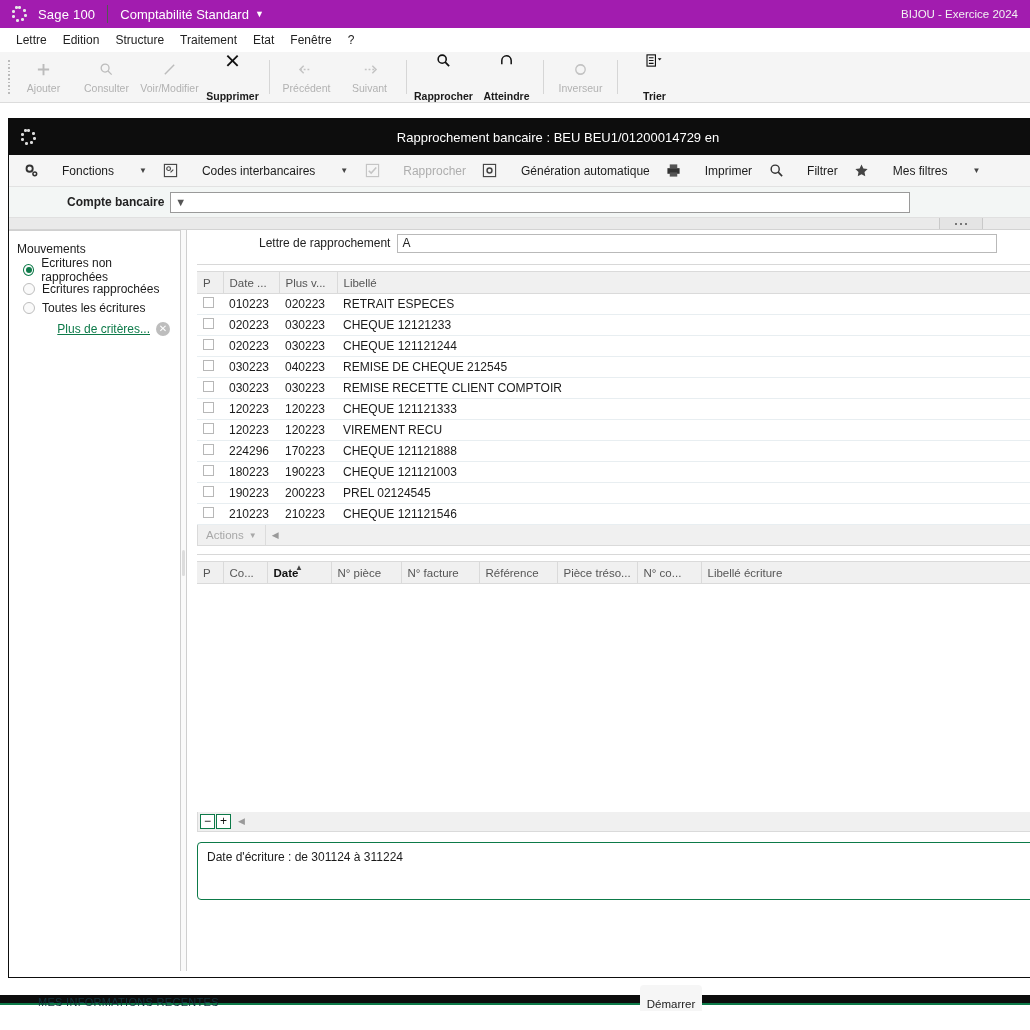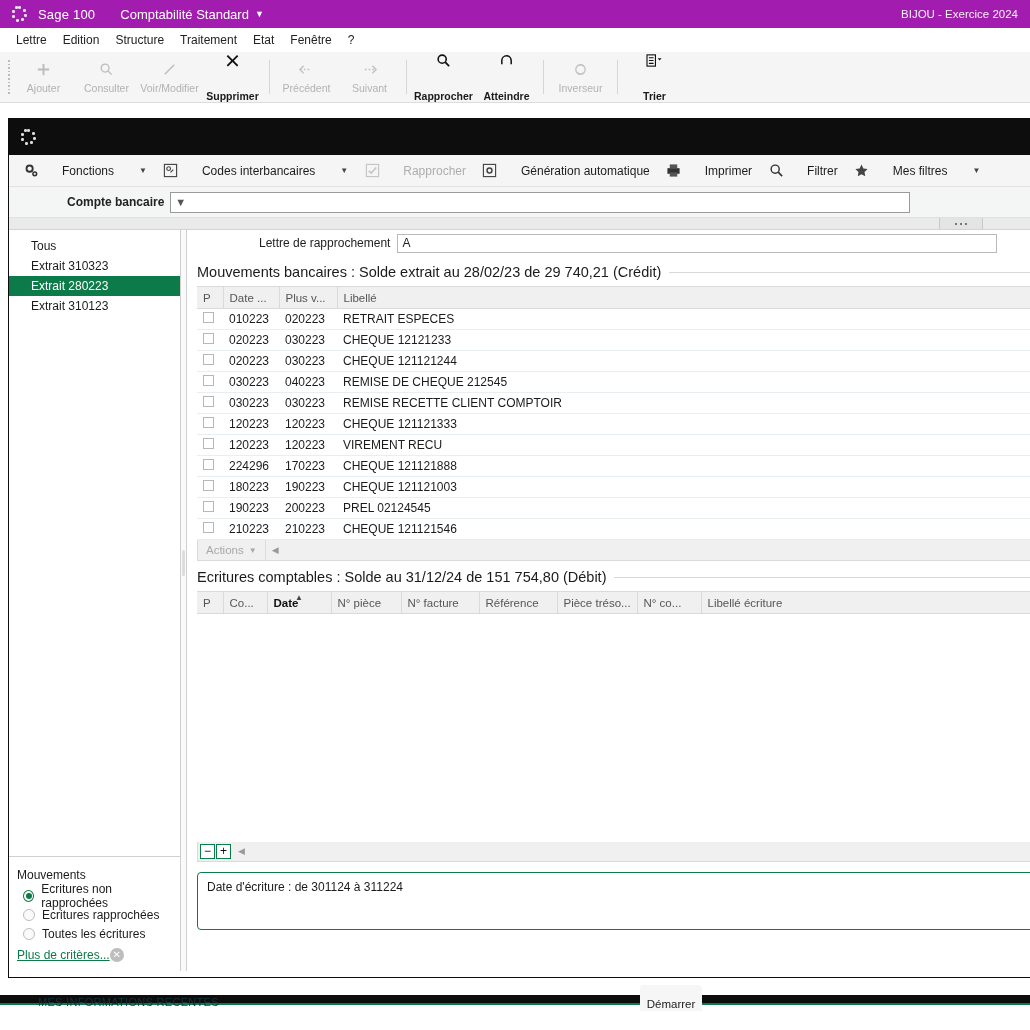--- a/index.html
+++ b/index.html
@@ -108,21 +108,21 @@
   .extitem { height: 20px; display: flex; align-items: center; padding-left: 22px; color: #1b1b1b; cursor: default; }
   .extitem.sel { background: #0d7a49; color: #ffffff; }
 
   .crit { border-top: 1px solid #d0d0d0; padding: 11px 8px 9px 8px; font-size: 12px; }
   .crit .h { margin-bottom: 4px; color: #1b1b1b; }
   .radio { display: flex; align-items: center; gap: 7px; height: 19px; padding-left: 6px; color: #1b1b1b; }
   .rb { width: 12px; height: 12px; border-radius: 50%; border: 1px solid #bdbdbd; background: #fafafa;
         display: flex; align-items: center; justify-content: center; }
   .rb.on { border-color: #0d7a49; }
   .rb.on::after { content: ""; width: 6px; height: 6px; border-radius: 50%; background: #0d7a49; }
-  .morelink { display: flex; align-items: center; gap: 0; margin-top: 5px; padding-right: 2px; }
+  .morelink { display: flex; align-items: center; justify-content: flex-end; gap: 6px; margin-top: 5px; padding-right: 2px; }
   .morelink a { color: #0d7a49; text-decoration: underline; font-size: 12px; }
   .xcirc { width: 14px; height: 14px; border-radius: 50%; background: #bdbdbd; color: #fff;
            font-size: 10px; display: flex; align-items: center; justify-content: center; line-height: 1; }
 
   .vsplit { width: 6px; background: #fafafa; border-right: 1px solid #cfcfcf; position: relative; }
   .vsplit::after { content: ""; position: absolute; left: 1px; top: 320px; width: 3px; height: 26px;
                    background: #ddd; border-radius: 2px; }
 
   .rightpane { flex: 1; background: #ffffff; padding: 0 0 0 10px; overflow: hidden; }
 
@@ -340,20 +340,21 @@
     <span class="dots">
       <span style="left:8px;top:1px"></span>
         <span style="left:13px;top:4px"></span>
       <span style="left:14px;top:9px"></span>
         <span style="left:11px;top:13px"></span>
       <span style="left:6px;top:14px"></span>
         <span style="left:2px;top:10px"></span>
       <span style="left:2px;top:5px"></span>
         <span style="left:5px;top:1px"></span>
     </span>
+    <span class="ttl">Rapprochement bancaire : BEU BEU1/01200014729 en</span>
   </div>
 
   <div class="cmdbar">
     <div class="cmd">
       <span class="ic">
         <svg width="15" height="15" viewBox="0 0 16 16">
             <circle cx="6" cy="6" r="3.3" fill="none" stroke="#333" stroke-width="2"></circle>
             <circle cx="11.5" cy="11.5" r="2" fill="none" stroke="#333" stroke-width="1.6"></circle>
           </svg>
       </span>
@@ -436,34 +437,20 @@
     <div class="handle">
         <i></i>
         <i></i>
         <i></i>
       </div>
   </div>
 
   <div class="body">
 
     <div class="leftpane">
-      <div class="extlist">
-        <div class="extitem">
-          <span>Tous</span>
-        </div>
-        <div class="extitem">
-          <span>Extrait 310323</span>
-        </div>
-        <div class="extitem sel">
-          <span>Extrait 280223</span>
-        </div>
-        <div class="extitem">
-          <span>Extrait 310123</span>
-        </div>
-      </div>
 
       <div class="crit">
         <div class="h">Mouvements</div>
 
         <div class="radio">
           <span class="rb on"></span>
           <span>Ecritures non rapprochées</span>
         </div>
         <div class="radio">
           <span class="rb"></span>
@@ -484,21 +471,20 @@
     <div class="vsplit"></div>
 
     <div class="rightpane">
 
       <div style="display:flex;align-items:center;height:26px;padding-left:62px;font-size:12px;color:#222;">
         <span>Lettre de rapprochement</span>
         <span style="display:inline-block;width:600px;height:19px;border:1px solid #b9b9b9;background:#fff;margin-left:7px;padding:0 4px;line-height:17px;">A</span>
       </div>
 
       <div class="grouphdr">
-        <span>Mouvements bancaires : Solde extrait au 28/02/23 de 29 740,21 (Crédit)</span>
         <span class="rule"></span>
       </div>
 
       <table class="grid">
         <colgroup>
             <col style="width:26px">
             <col style="width:56px">
             <col style="width:58px">
             <col>
           </colgroup>
@@ -582,21 +568,20 @@
 
       <div class="gridfoot">
         <div class="act">
           <span>Actions</span>
           <span class="caret">▼</span>
         </div>
         <span class="lft">◀</span>
       </div>
 
       <div class="grouphdr">
-        <span>Ecritures comptables : Solde au 31/12/24 de 151 754,80 (Débit)</span>
         <span class="rule"></span>
       </div>
 
       <table class="grid">
         <colgroup>
           <col style="width:26px">
             <col style="width:44px">
             <col style="width:64px">
           <col style="width:70px">
             <col style="width:78px">

